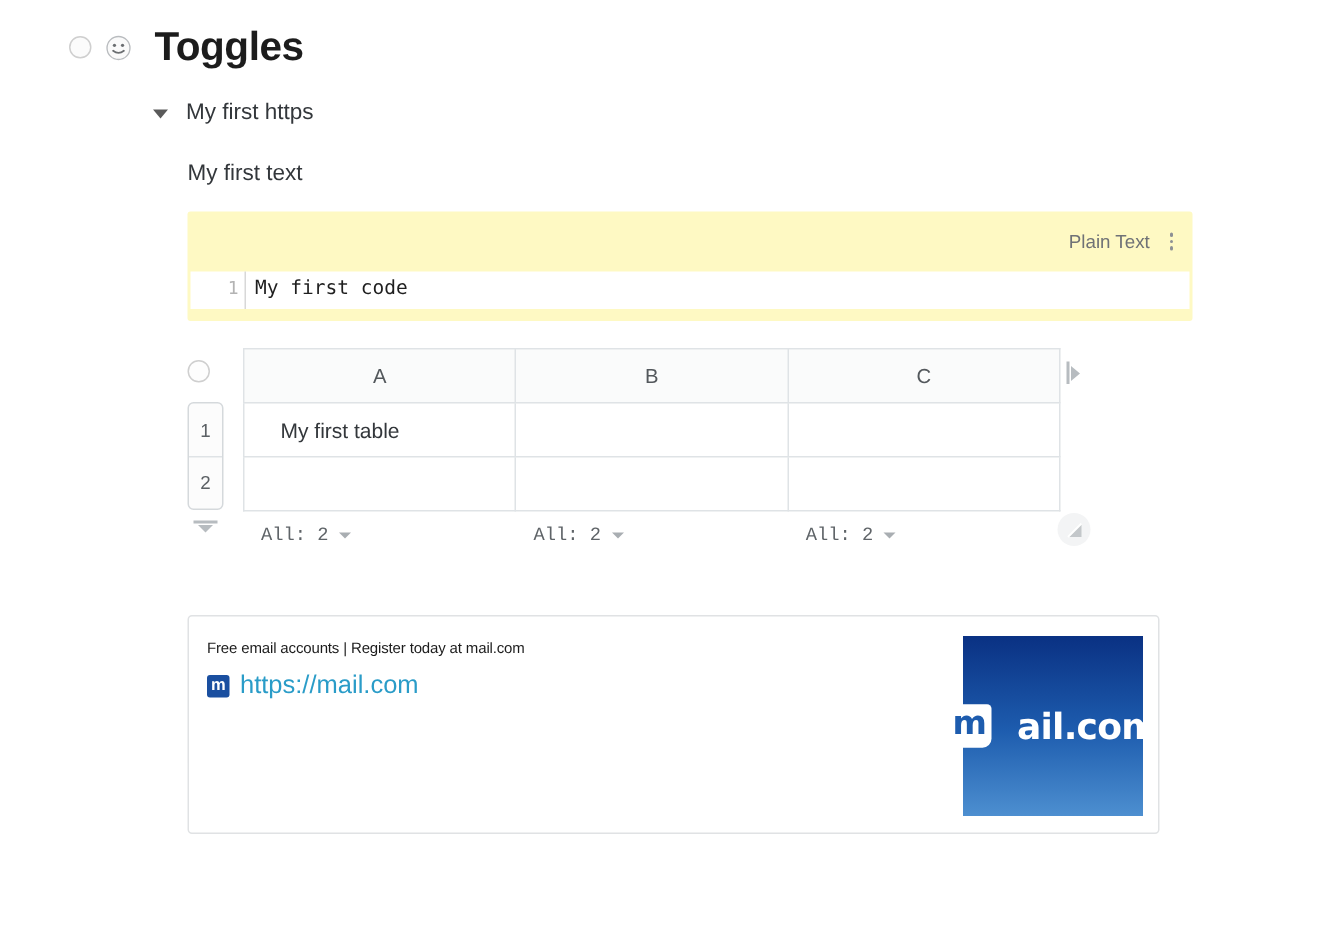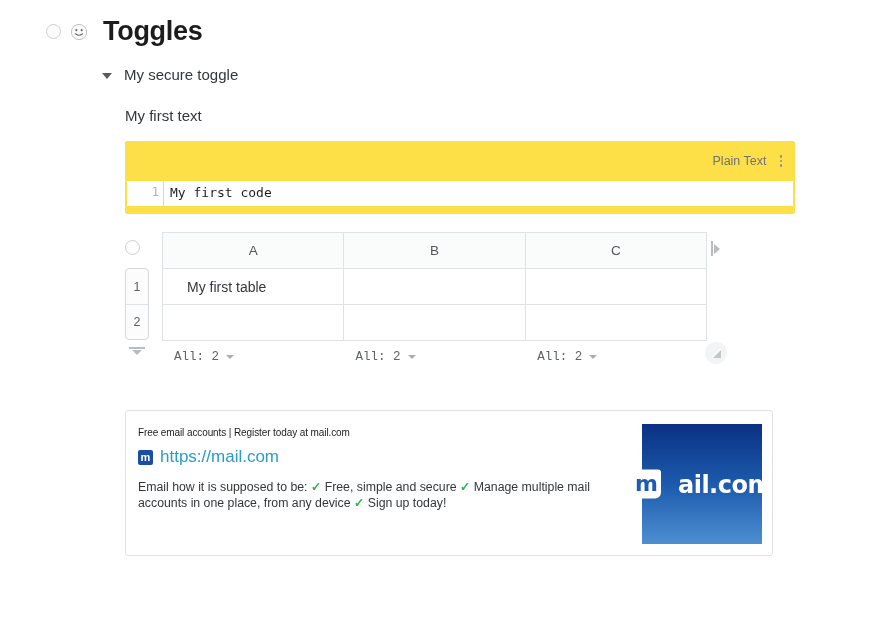--- a/index.html
+++ b/index.html
@@ -76,21 +76,21 @@
     font-size: 15px;
     color: #33373b;
   }
 
   
   .code-block {
     position: absolute;
     left: 125px;
     top: 141px;
     width: 670px;
-    background: #fde047;
+    background: #fef9c3;
     border-radius: 2px;
     box-sizing: border-box;
   }
   .code-toolbar {
     height: 40px;
     display: flex;
     align-items: center;
     justify-content: flex-end;
     padding-right: 10px;
     gap: 10px;
@@ -407,21 +407,21 @@
     <circle cx="10" cy="10" r="8.5" fill="#fafafa" stroke="#b9bcbf" stroke-width="1"></circle>
     <circle cx="7" cy="8" r="1.2" fill="#6b6e71"></circle>
     <circle cx="13" cy="8" r="1.2" fill="#6b6e71"></circle>
     <path d="M6 12 Q10 15.2 14 12" stroke="#6b6e71" stroke-width="1.3" fill="none" stroke-linecap="round"></path>
   </svg>
   <div class="page-title">Toggles</div>
 </div>
 
 <div class="toggle-row">
   <div class="toggle-caret"></div>
-  <div class="toggle-label">My secure toggle</div>
+  <div class="toggle-label">My first https</div>
 </div>
 
 <div class="body-text">My first text</div>
 
 <div class="code-block">
   <div class="code-toolbar">
     <div class="code-lang">Plain Text</div>
     <div class="kebab">
       <i></i>
         <i></i>
@@ -499,21 +499,20 @@
 
 <div class="link-card">
   <div class="card-body">
     <div class="card-title">Free email accounts | Register today at mail.com</div>
     <div class="card-link-row">
       <span class="favicon">
         <span>m</span>
       </span>
       <a class="card-link" href="#">https://mail.com</a>
     </div>
-    <div class="card-desc"><span>Email how it is supposed to be: </span><span class="check">✓</span><span> Free, simple and secure </span><span class="check">✓</span><span> Manage multiple mail accounts in one place, from any device </span><span class="check">✓</span><span> Sign up today!</span></div>
   </div>
   <div class="card-thumb">
     <div class="logo">
       <span class="logo-m">m</span>
       <span class="logo-rest">ail.com</span>
     </div>
   </div>
 </div>
 
 </body></html>

